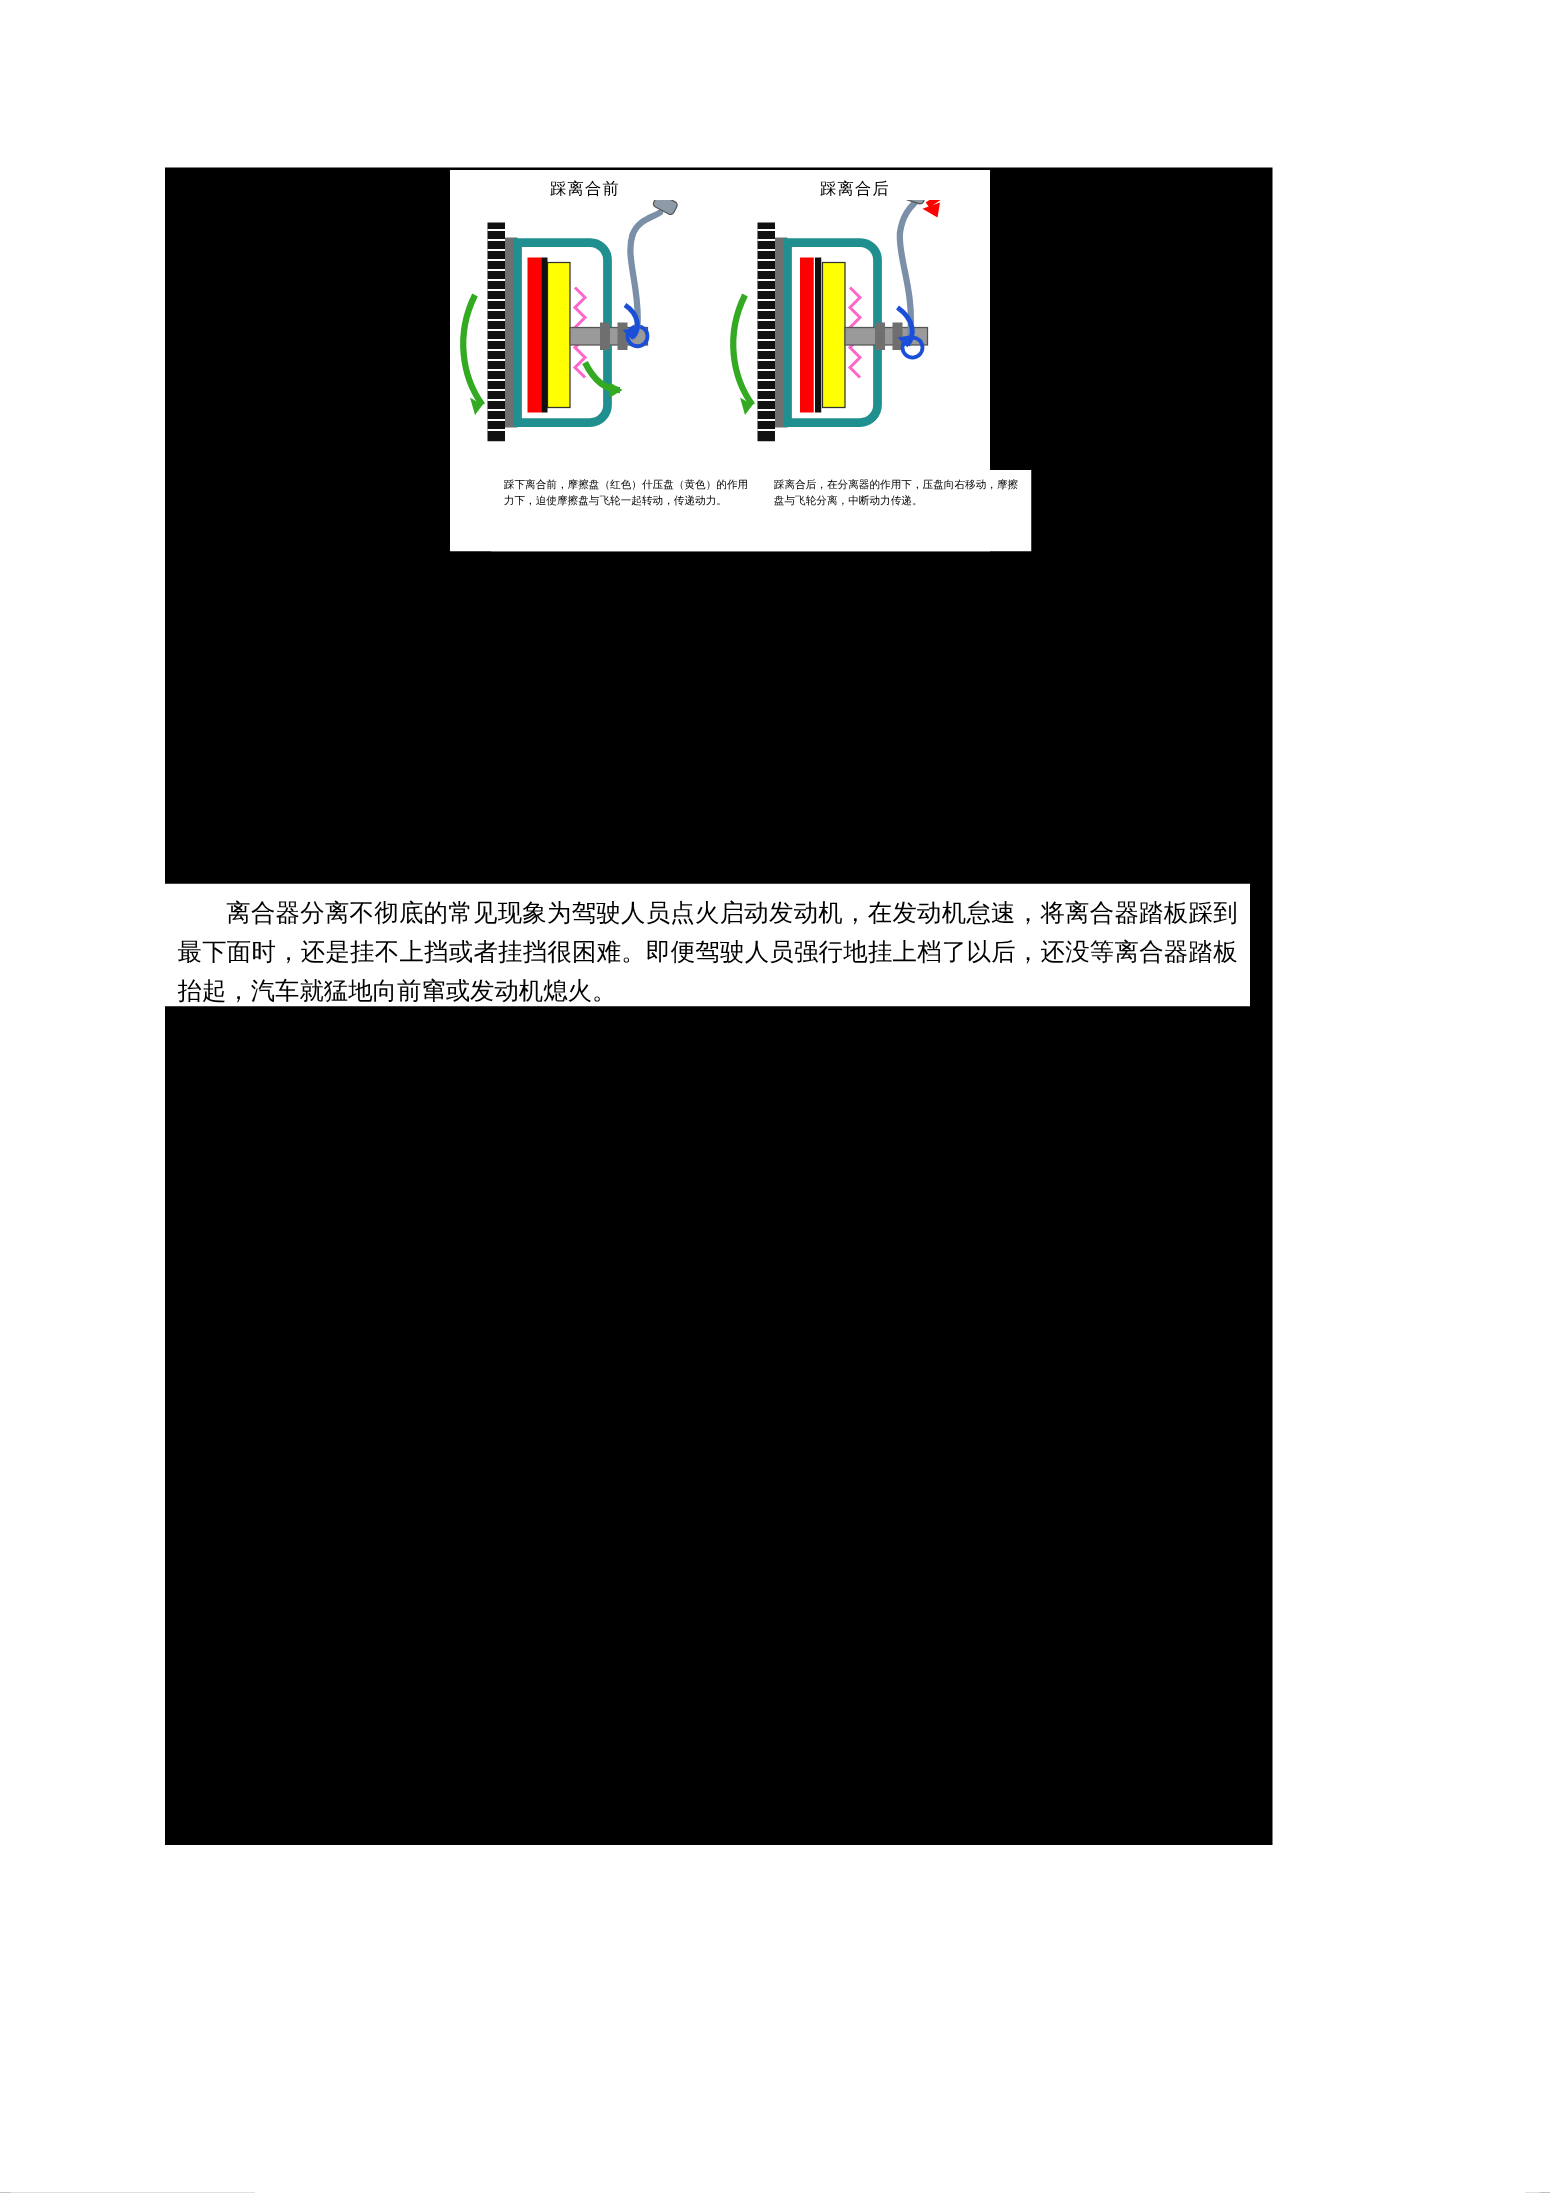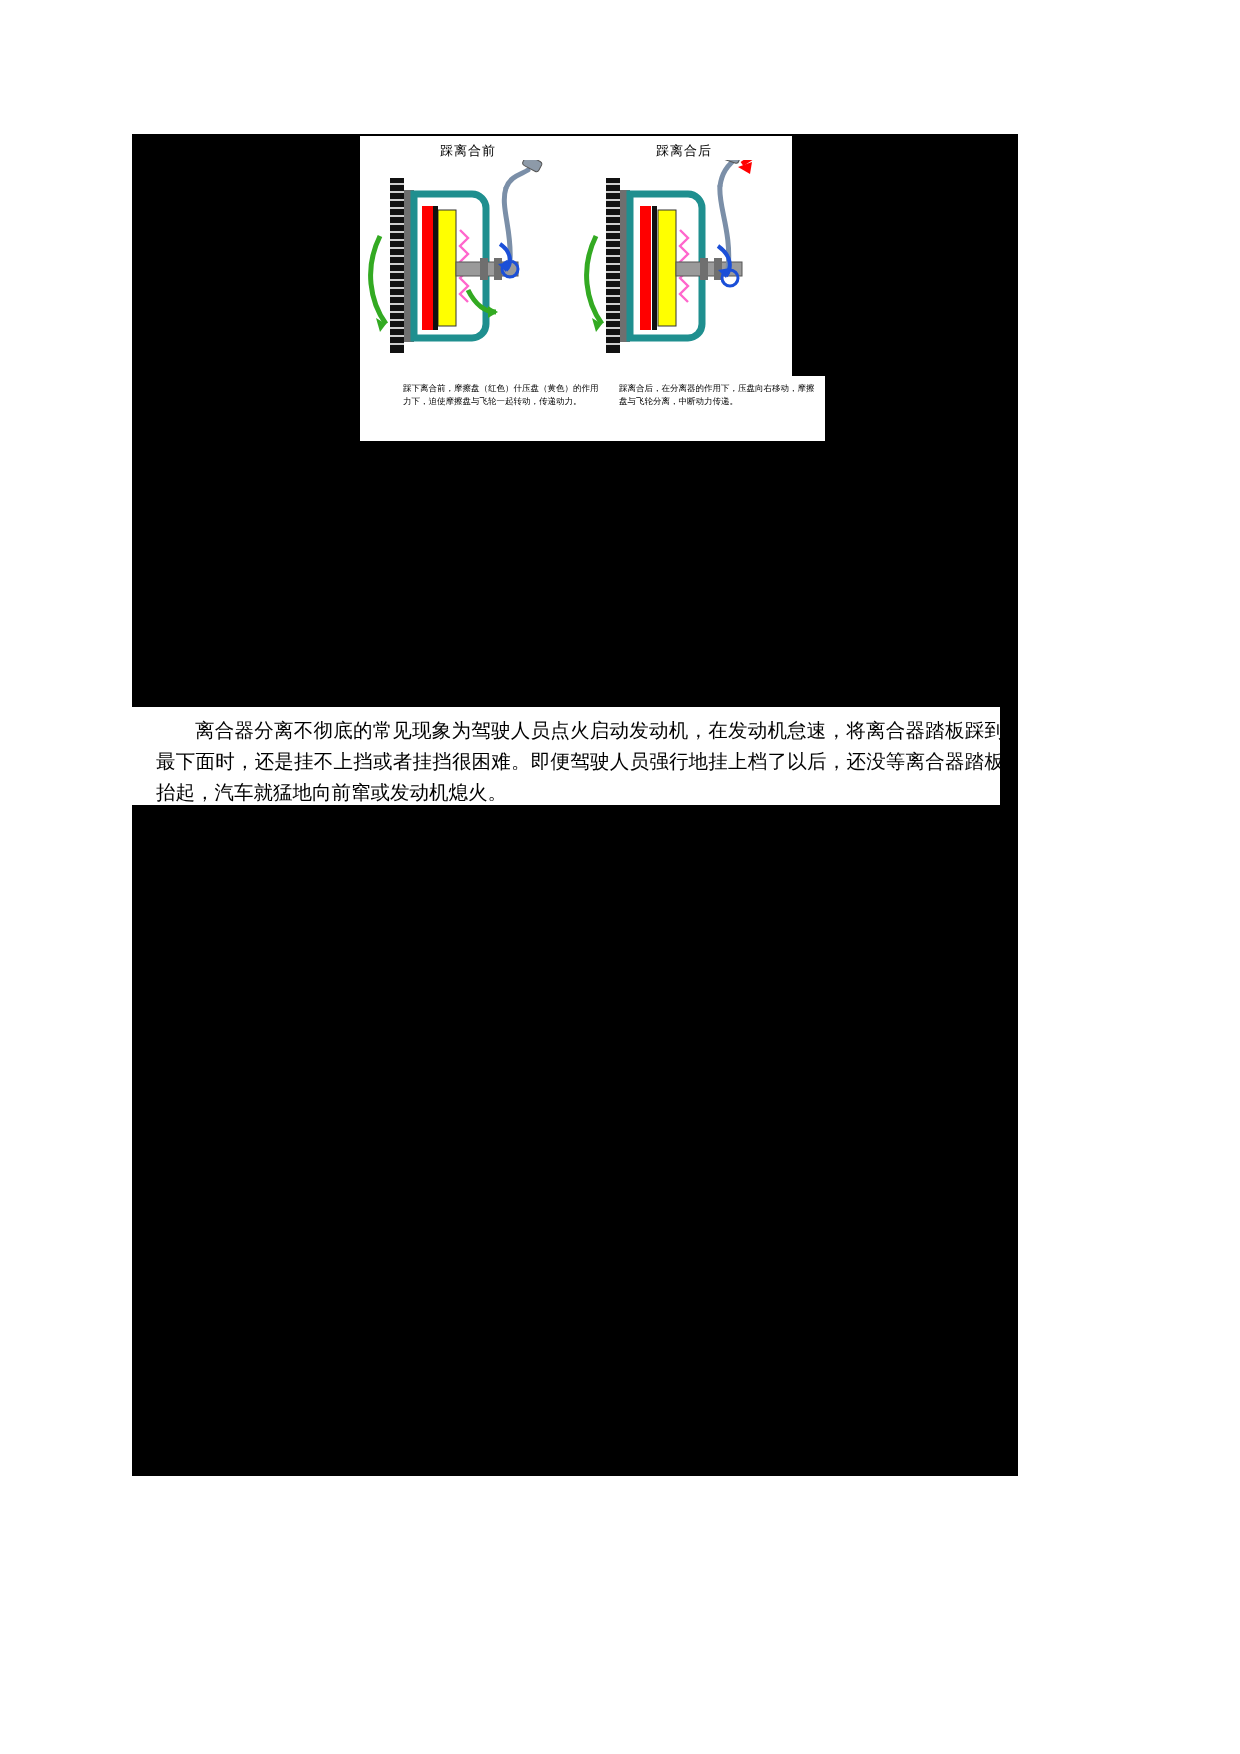--- a/index.html
+++ b/index.html
@@ -95,21 +95,21 @@
   .para-band {
     position: absolute;
     left: 132px;
     top: 707px;
     width: 868px;
     height: 98px;
     background: #ffffff;
   }
   .para-text {
     position: absolute;
-    left: 24px;
+    left: 10px;
     top: 8px;
     width: 848px;
     font-family: "DejaVu Sans", "Liberation Serif", serif;
     font-size: 19.5px;
     line-height: 31px;
     color: #000000;
     text-indent: 39px;
     text-align: justify;
   }
 </style>

